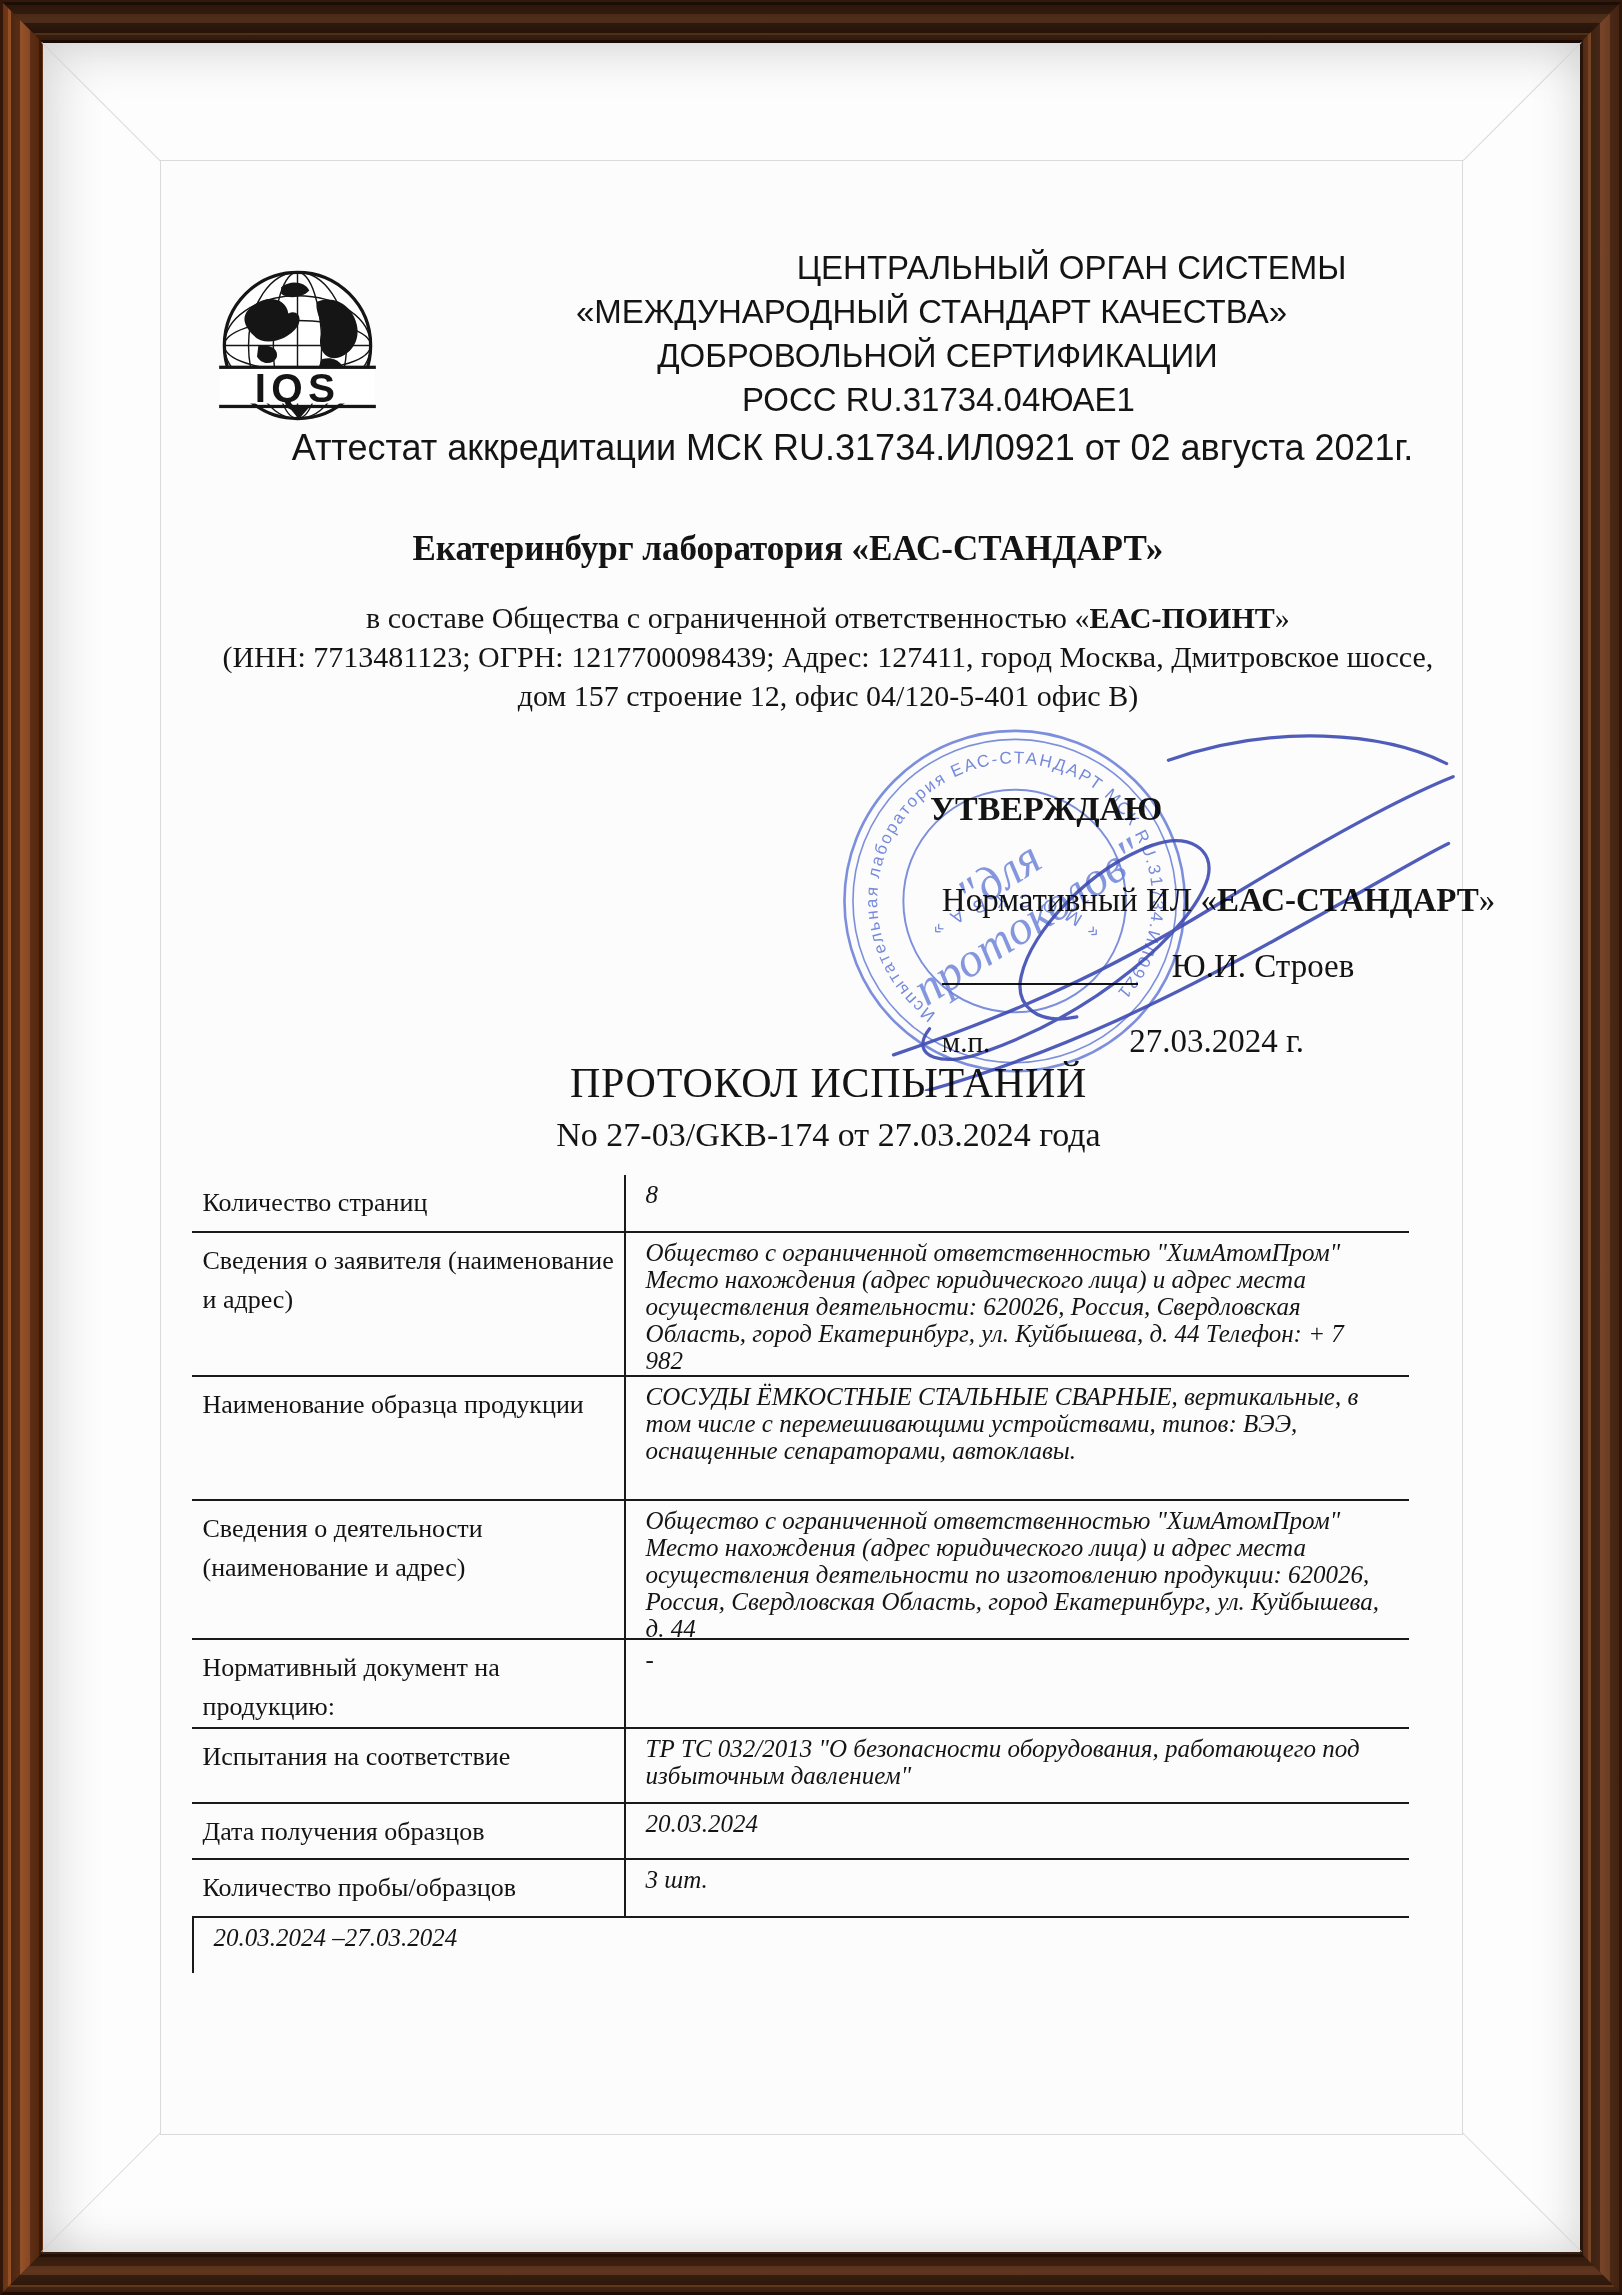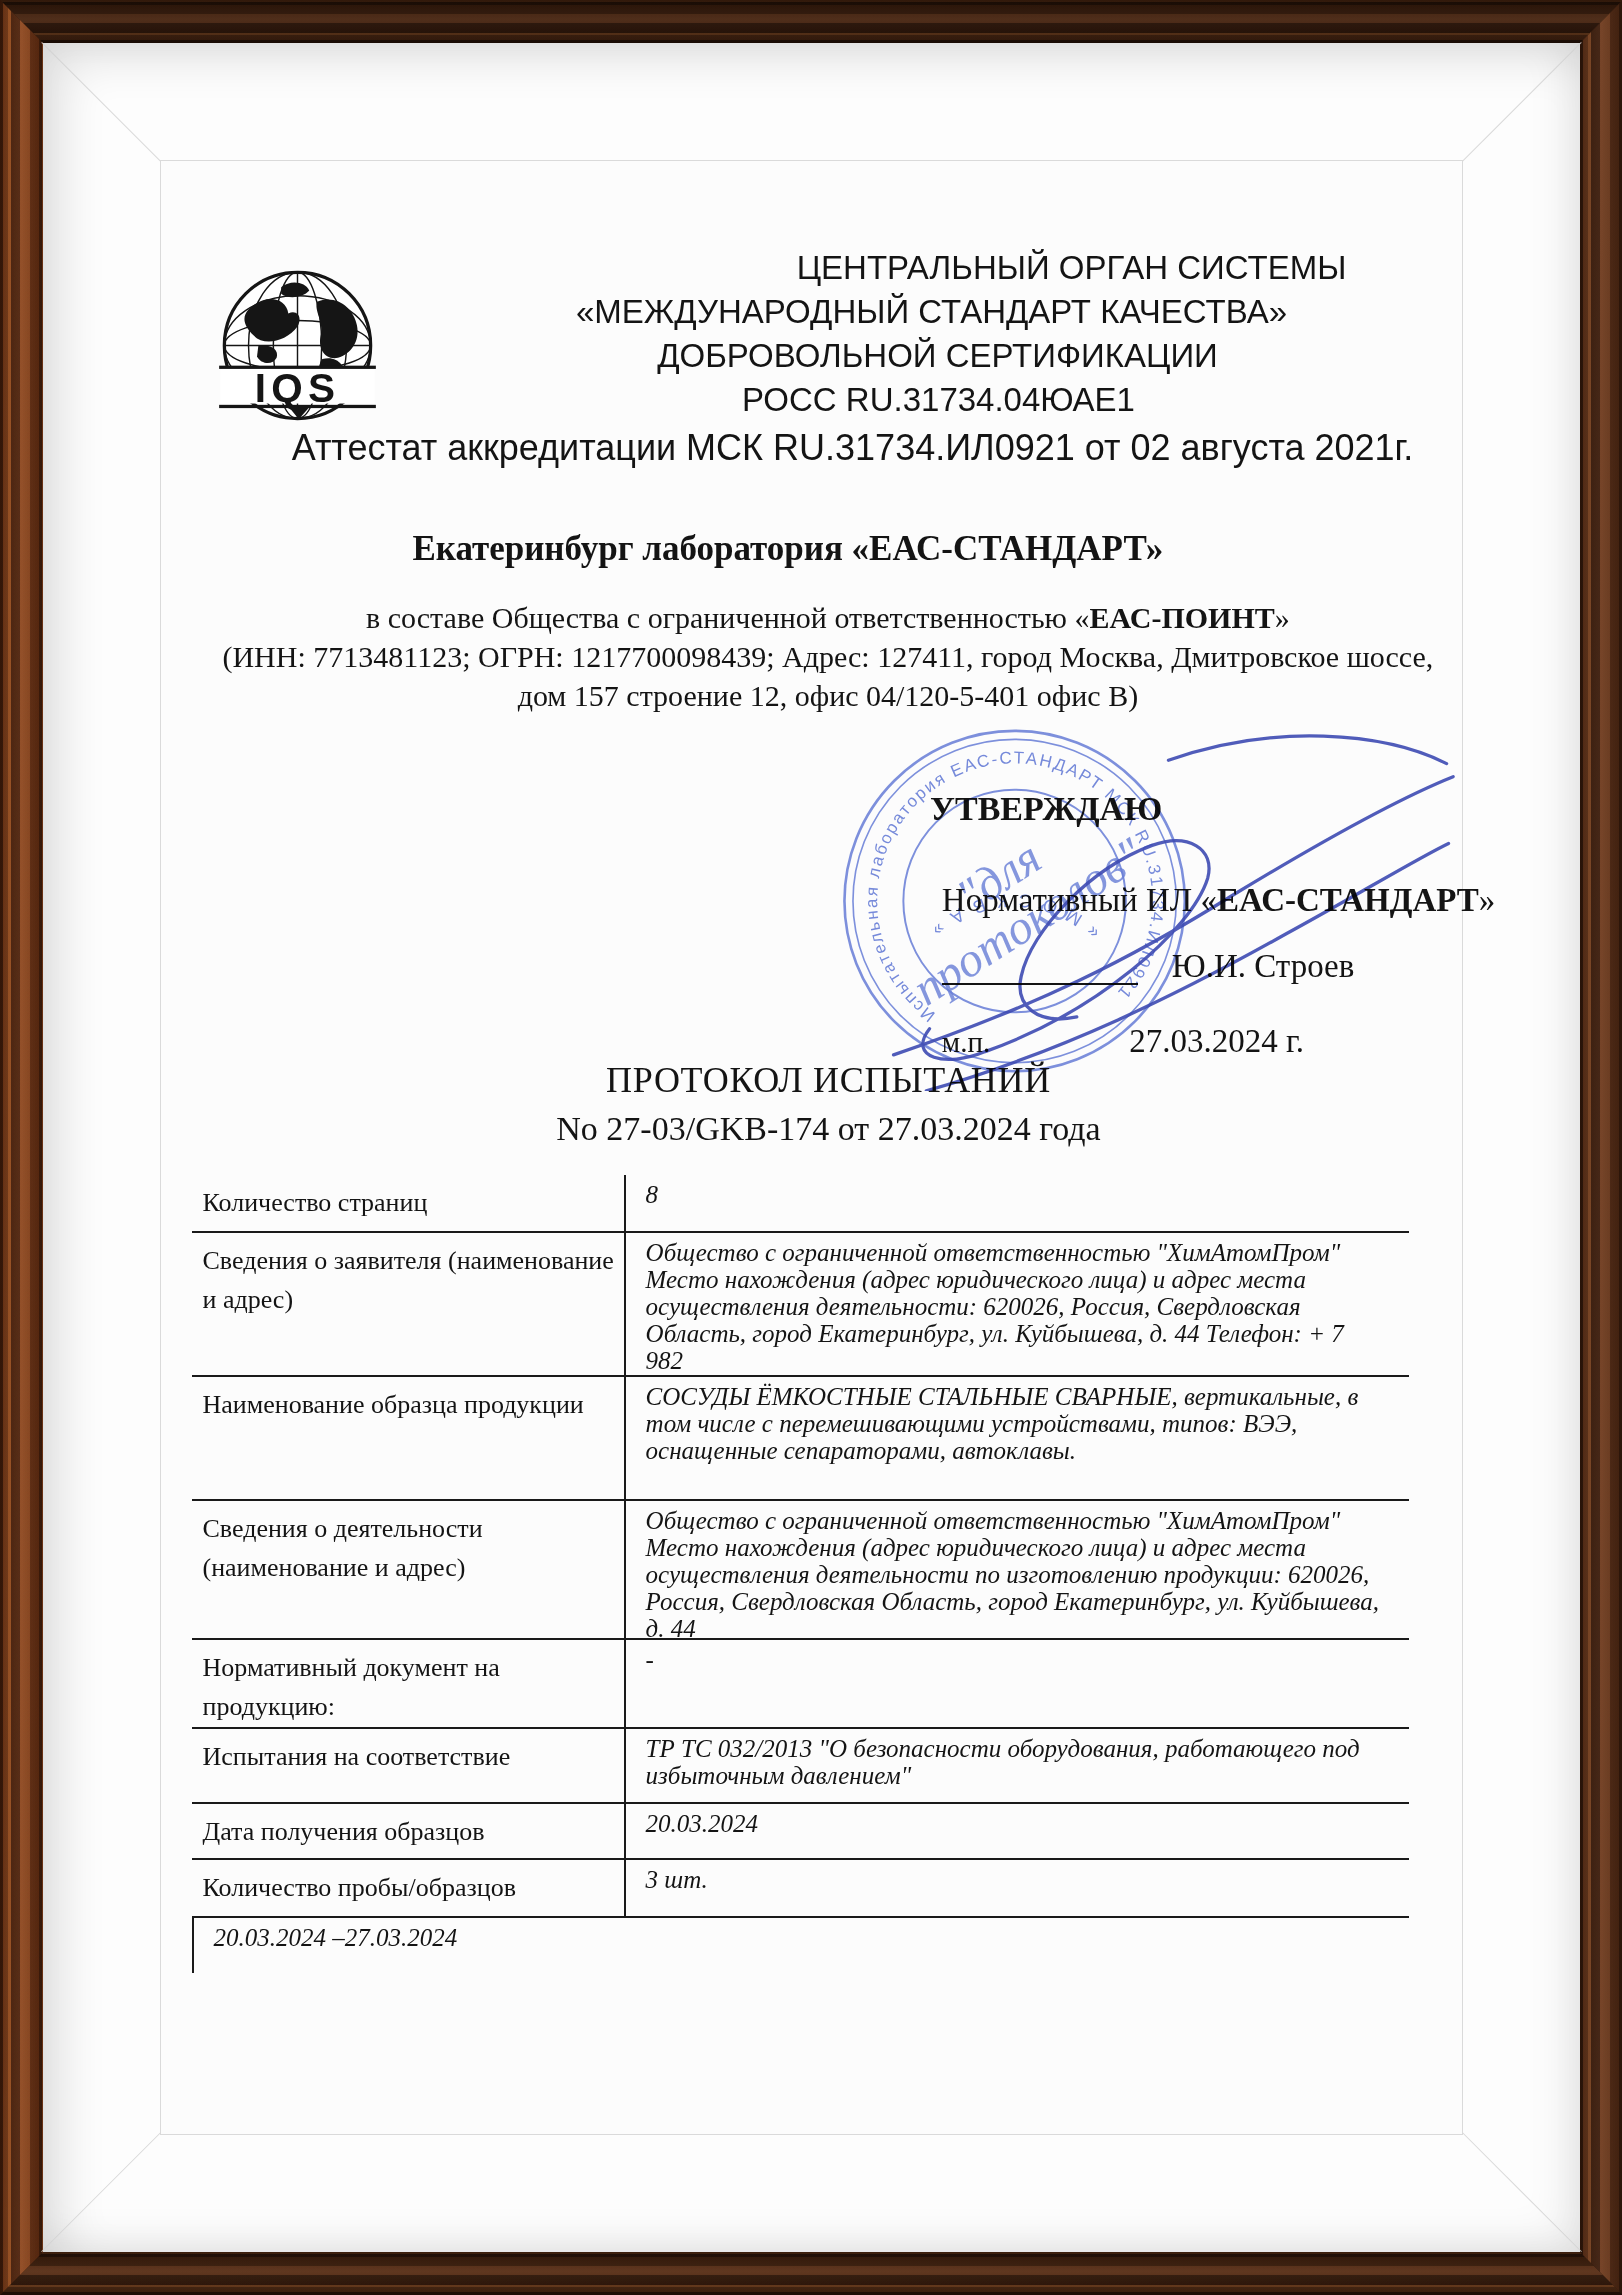--- a/index.html
+++ b/index.html
@@ -75,21 +75,21 @@
   .sign-name{margin-left:34px;white-space:nowrap;}
   .approve-seal{margin-top:38px;margin-left:11.8px;font-size:29px;display:flex;align-items:baseline;}
   .approve-date{margin-left:139px;font-size:33px;white-space:nowrap;}
 
   
   .stamp-svg{position:absolute;left:654px;top:537px;width:646px;height:393px;
              z-index:2;mix-blend-mode:multiply;pointer-events:none;opacity:.92;}
 
   
   .proto{position:absolute;left:0;top:898px;width:100%;text-align:center;transform:translateX(17px);}
-  .proto-title{font-size:36px;letter-spacing:0.7px;}
+  .proto-title{font-size:42px;letter-spacing:0.7px;}
   .proto-num{font-size:34px;margin-top:9.2px;}
 
   
   .info-table{position:absolute;left:31px;top:1014px;width:1217px;}
   .t-row{display:flex;border-bottom:2.6px solid #1a1a1a;box-sizing:border-box;overflow:hidden;}
   .t-row.last{border-bottom:none;}
   .cell-l{width:432px;box-sizing:border-box;padding:7.9px 6.5px 0 10.5px;
           font-size:26px;line-height:1.5;}
   .cell-r{flex:1;box-sizing:border-box;border-left:2px solid #1a1a1a;padding:5.9px 23.6px 0 19.6px;
           font-style:italic;font-size:25px;line-height:1.08;white-space:pre-line;}

